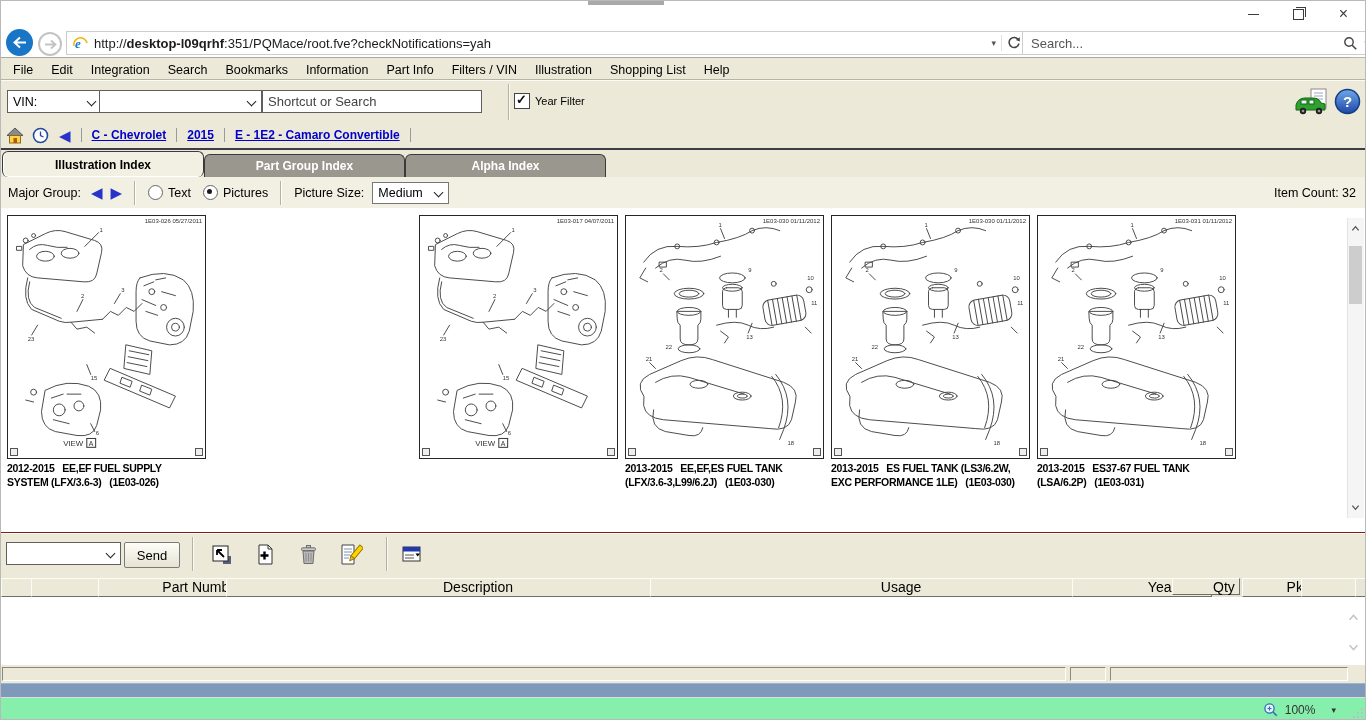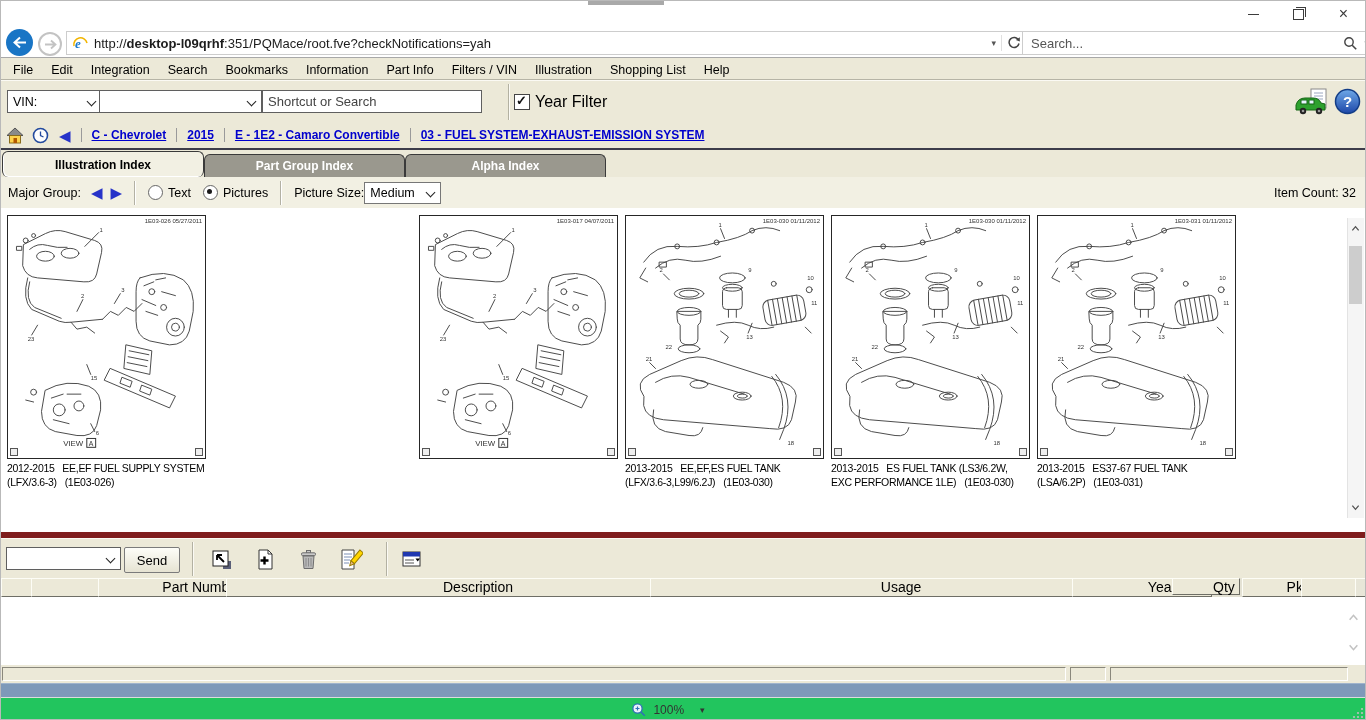--- a/index.html
+++ b/index.html
@@ -38,21 +38,21 @@
   
   #toolbarrow{top:80px;left:0;right:0;height:42px;background:#ece9d8;border-top:1px solid #fbfaf4;box-shadow:0 -1px 0 #b6b4a6;padding-left:12px;}
   .xsel{position:absolute;background:#fff;border:1px solid #5f5f5f;display:flex;align-items:center;font-size:12.5px;padding-left:5px;}
   .xsel .chev{margin-left:auto;margin-right:6px;}
   .chev{width:6px;height:6px;border-right:1.5px solid #222;border-bottom:1.5px solid #222;transform:rotate(45deg);display:inline-block;}
   #shortcut-input{position:absolute;left:262px;top:9px;width:208px;height:19px;border:1px solid #5f5f5f;font-size:13px;font-family:"Liberation Sans",sans-serif;padding:1px 5px;color:#222;}
   #shortcut-input::placeholder{color:#444;}
   .vdiv{position:absolute;width:1px;background:#b3b1a2;border-right:1px solid #fbfaf4;}
   .cbx{width:14px;height:14px;background:#fff;border:1px solid #444;position:relative;display:inline-block;}
   .cbx:after{content:"✓";position:absolute;left:1px;top:-2px;font-size:13px;font-weight:bold;color:#111;}
-  #year-filter{left:514px;top:12px;display:flex;align-items:center;gap:5px;font-size:16px;}
+  #year-filter{left:514px;top:12px;display:flex;align-items:center;gap:5px;font-size:11px;}
 
   
   #crumbrow{top:122px;left:0;right:0;height:26px;background:#ece9d8;border-bottom:2px solid #3d3d4a;display:flex;align-items:center;padding-left:6px;}
   .crumb-sep{width:1px;height:14px;background:#9a9a9a;margin:0 10px;}
   .crumb-link{color:#0000cd;font-weight:bold;font-size:12px;text-decoration:underline;cursor:pointer;white-space:nowrap;}
   .blue-tri{color:#2733c9;font-size:15px;line-height:15px;}
 
   
   #tabstrip{top:150px;left:0;right:0;height:27px;background:#ece9d8;}
   .tab{position:absolute;bottom:0;border:1px solid #3a3a3a;border-bottom:none;border-radius:6px 6px 0 0;
@@ -67,44 +67,44 @@
   .sub-div{width:1px;height:24px;background:#b3b1a4;border-right:1px solid #fff;margin:0 12px;}
 
   
   #gallery{top:208px;left:0;right:0;height:324px;background:#fff;border-left:1px solid #9a9a9a;border-right:1px solid #9a9a9a;}
   .tile{position:absolute;top:7px;width:200px;}
   .tile-img{width:197px;height:242px;border:1px solid #262626;background:#fff;position:relative;}
   .tile-code{position:absolute;top:2px;right:3px;font-size:6px;color:#333;letter-spacing:0;}
   .corner{position:absolute;width:6px;height:6px;border:1px solid #555;background:#eee;}
   .corner.bl{left:2px;bottom:2px;}
   .corner.br{right:2px;bottom:2px;}
-  .tile-cap{margin-top:3px;width:198px;font-size:10.5px;font-weight:normal;line-height:1.3;letter-spacing:-0.3px;white-space:pre-wrap;}
+  .tile-cap{margin-top:3px;width:198px;font-size:10.5px;font-weight:bold;line-height:1.3;letter-spacing:-0.3px;white-space:pre-wrap;}
   .art{width:197px;height:242px;display:block;}
   #gal-scroll{position:absolute;right:1px;top:10px;width:16px;height:300px;background:#f5f5f5;border-left:1px solid #e3e3e3;}
   #gal-thumb{position:absolute;left:1px;top:28px;width:13px;height:58px;background:#cdcdcd;}
   .schev{position:absolute;left:3px;width:9px;height:9px;}
   .schev svg{display:block;}
 
   
-  #actionsbar{top:532px;left:0;right:0;height:42px;background:#ece9d8;border-top:6px solid #7f1d1d;box-shadow:0 1px 0 #fbfaf4 inset;padding-left:12px;}
+  #actionsbar{top:532px;left:0;right:0;height:42px;background:#ece9d8;border-top:1px solid #7f1d1d;box-shadow:0 1px 0 #fbfaf4 inset;padding-left:12px;}
   #send-btn{position:absolute;left:124px;top:9px;width:54px;height:24px;background:linear-gradient(#fdfdf8,#e6e3d2);
      border:1px solid #7b7b7b;border-radius:2px;font-size:13px;display:flex;align-items:center;justify-content:center;cursor:pointer;}
   .tool-ic{position:absolute;top:8px;width:26px;height:26px;display:flex;align-items:center;justify-content:center;cursor:pointer;}
 
   
   #tableheader{top:578px;left:0;right:0;height:19px;background:#e4e2d4;}
   .hcell{position:absolute;top:0;height:17px;background:#ece9d8;border-top:1px solid #fdfdf6;border-left:1px solid #fdfdf6;
          border-right:1px solid #6e6e66;border-bottom:1px solid #6e6e66;font-size:14px;line-height:17px;text-align:center;cursor:pointer;padding-left:40px;}
   #tablebody{top:597px;left:0;right:0;height:68px;background:#fff;border-left:1px solid #9a9a9a;border-right:1px solid #9a9a9a;}
   #strip1{top:665px;left:0;right:0;height:18px;background:#ece9d8;}
   .sunk{position:absolute;top:2px;height:12px;background:#ece9d8;border-top:1px solid #8a887c;border-left:1px solid #8a887c;border-bottom:1px solid #fff;border-right:1px solid #fff;}
   #bluebar{top:683px;left:0;right:0;height:14px;background:#7e99b9;border-top:1px solid #9fb3cc;border-bottom:1px solid #5f7d9e;}
 
   
-  #statusbar{top:697px;left:0;right:0;height:23px;background:#22c55e;border-top:1px solid #dcdcdc;display:flex;align-items:center;justify-content:center;}
+  #statusbar{top:697px;left:0;right:0;height:23px;background:#86efac;border-top:1px solid #dcdcdc;display:flex;align-items:center;justify-content:flex-end;}
   #zoom-group{display:flex;align-items:center;gap:6px;margin-right:30px;font-size:12px;color:#333;}
   #grip{position:absolute;right:2px;bottom:2px;}
 </style>
 </head>
 <body>
 
 <svg width="0" height="0" style="position:absolute">
   <defs>
     <linearGradient id="helpgrad" x1="0" y1="0" x2="0" y2="1">
       <stop offset="0" stop-color="#6fa9e8"></stop>
@@ -335,21 +335,20 @@
     <path d="M8.5,4.5 V8.5 L11.5,10" stroke="#234a9e" stroke-width="1.3" fill="none"></path>
   </svg>
   <span class="blue-tri">◀</span>
   <span class="crumb-sep"></span>
   <span class="crumb-link">C - Chevrolet</span>
   <span class="crumb-sep"></span>
   <span class="crumb-link">2015</span>
   <span class="crumb-sep"></span>
   <span class="crumb-link">E - 1E2 - Camaro Convertible</span>
   <span class="crumb-sep"></span>
-  <span class="crumb-link">03 - FUEL SYSTEM-EXHAUST-EMISSION SYSTEM</span>
 </div>
 
 <div id="tabstrip" class="abs">
   <div class="tab active" style="left:2px;width:200px;border-radius:6px;">
       <span>Illustration Index</span>
     </div>
   <div class="tab inactive" style="left:204px;width:199px;">
       <span>Part Group Index</span>
     </div>
   <div class="tab inactive" style="left:405px;width:199px;">
@@ -361,21 +360,21 @@
   <span style="margin-left:8px">Major Group:</span>
   <span class="blue-tri" style="margin-left:10px;cursor:pointer">◀</span>
   <span class="blue-tri" style="margin-left:8px;cursor:pointer">▶</span>
   <span class="sub-div"></span>
   <span class="radio"></span>
   <span style="margin-left:5px">Text</span>
   <span class="radio sel" style="margin-left:12px"></span>
   <span style="margin-left:5px">Pictures</span>
   <span class="sub-div"></span>
   <span>Picture Size:</span>
-  <div class="xsel" style="position:static;width:70px;height:20px;border-color:#777">
+  <div class="xsel" style="position:static;width:70px;height:20px;margin-left:8px;border-color:#777">
     <span>Medium</span>
     <span class="chev"></span>
   </div>
   <span style="margin-left:auto;margin-right:10px">Item Count: 32</span>
 </div>
 
 <div id="gallery" class="abs">
 
   <div class="tile" style="left:6px">
     <div class="tile-img">

